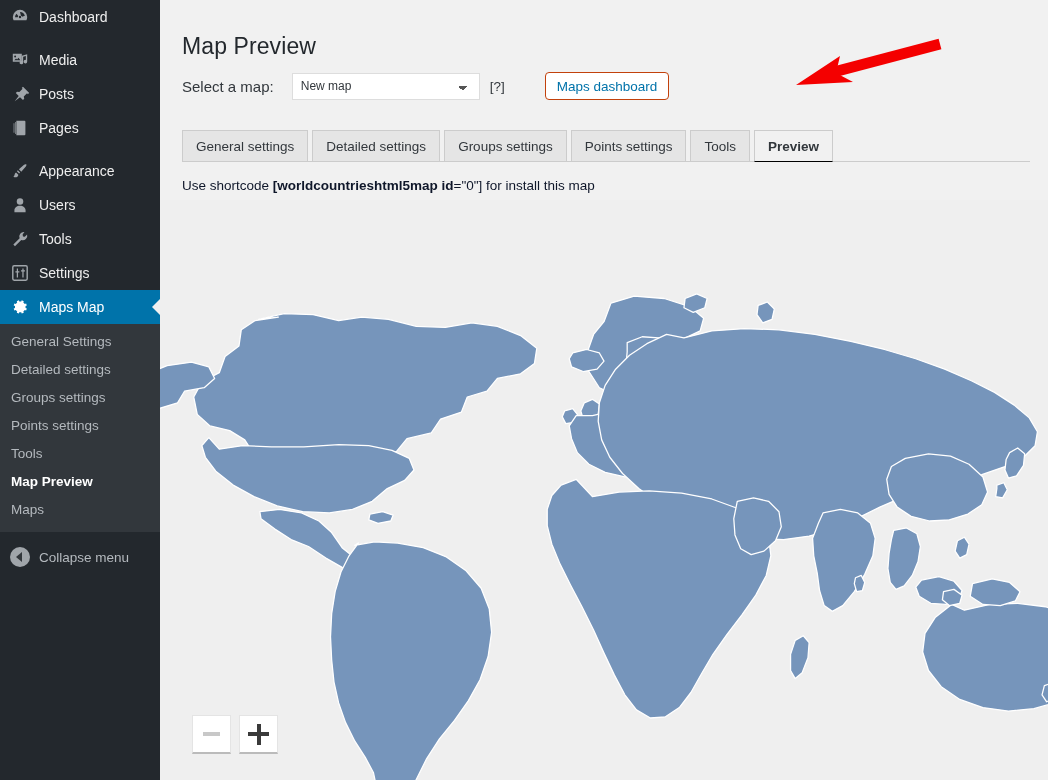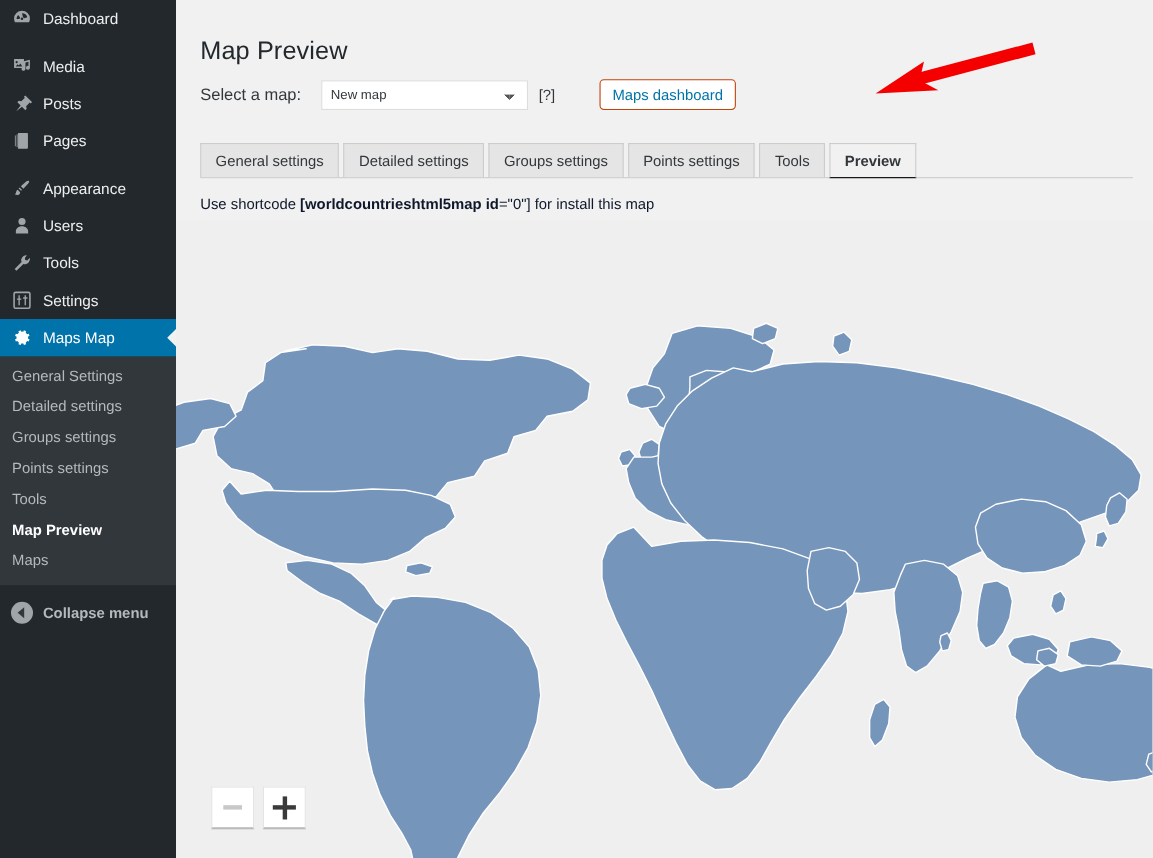--- a/index.html
+++ b/index.html
@@ -53,21 +53,20 @@
     padding-left: 11px;
     color: #b4b9be; font-size: 13.5px;
     cursor: pointer; white-space: nowrap;
   }
   .sub-item.current { color: #fff; font-weight: bold; }
   #collapse {
     display: flex; align-items: center;
     height: 34px; padding-left: 10px;
     color: #b4b9be; font-size: 13.5px; cursor: pointer;
     margin-top: 8px;
-    font-weight: bold;
   }
   #collapse .clabel { margin-left: 9px; }
   .cicon {
     width: 20px; height: 20px; border-radius: 50%;
     background: #a0a5aa;
     display: inline-flex; align-items: center; justify-content: center;
     flex: 0 0 20px;
   }
   .cicon i {
     display:block; width:0; height:0;

